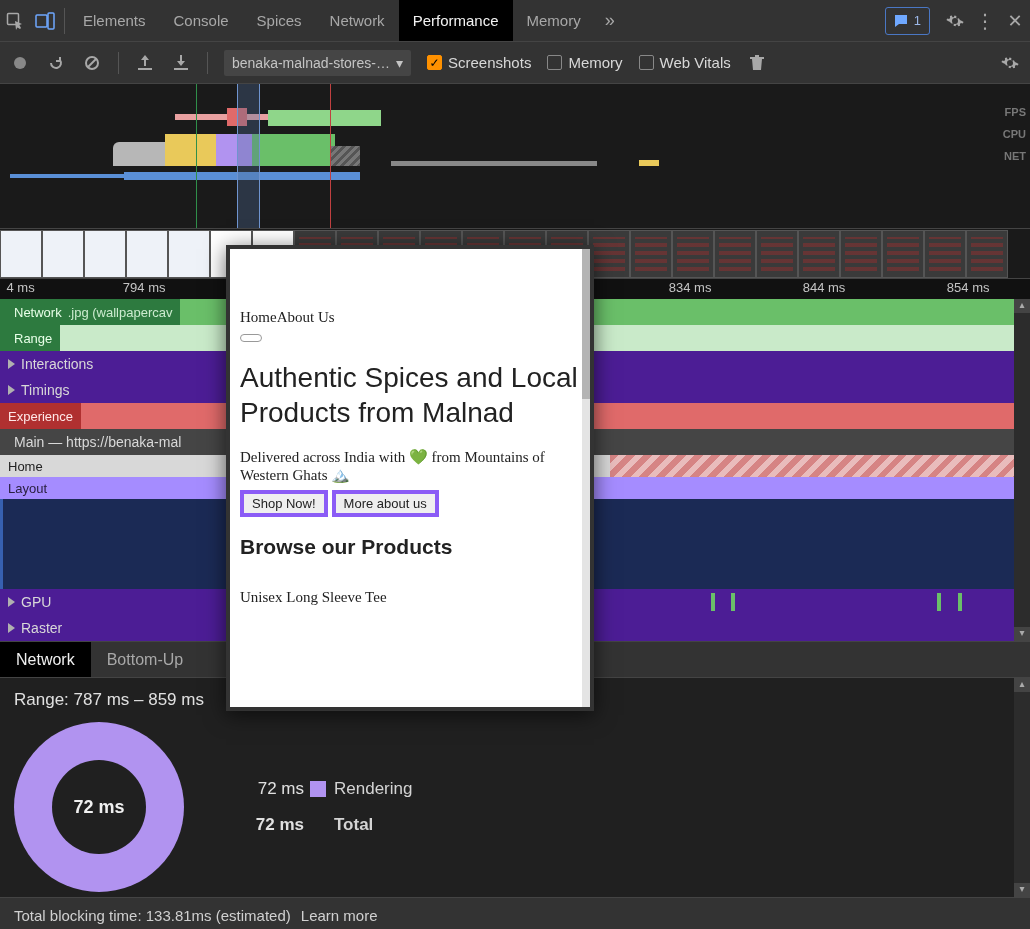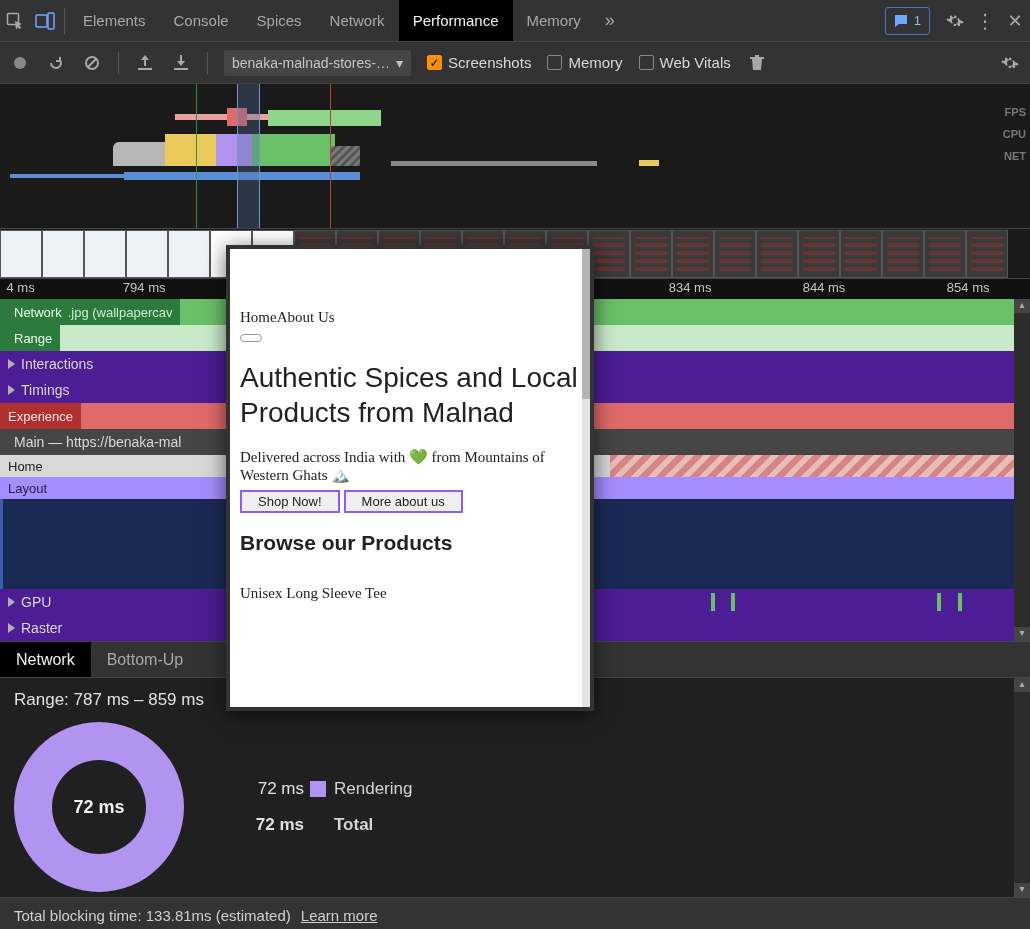--- a/index.html
+++ b/index.html
@@ -65,42 +65,42 @@
 .gpu-bar{position:absolute;top:4px;width:4px;height:18px;background:#6abf69;}
 
 
 .popup{position:absolute;left:226px;top:245px;width:368px;height:466px;background:#fafafa;border:4px solid #333;box-shadow:0 4px 20px rgba(0,0,0,.6);color:#222;overflow:hidden;z-index:50;}
 .popup .inner{padding:60px 10px 10px 10px;font-family:Georgia,"Times New Roman",serif;color:#222;background:#fff;height:100%;position:relative;}
 .popup .nav{font-size:15px;margin-bottom:8px;}
 .popup .toggle{width:22px;height:8px;border:1px solid #999;border-radius:4px;margin-bottom:18px;}
 .popup h1{font-size:28px;font-weight:400;margin:0 0 18px 0;line-height:1.25;font-family:Arial,Helvetica,sans-serif}
 .popup p{font-size:15px;margin:0 0 6px 0;}
 .popup .btns{display:flex;gap:4px;margin-bottom:18px;}
-.popup .btns button{font-size:13px;padding:2px 16px;background:#efefef;border:2px solid #8b5cf6;color:#222;cursor:pointer;font-family:Arial;}
+.popup .btns button{font-size:13px;padding:2px 8px;background:#efefef;border:4px solid #8b5cf6;color:#222;cursor:pointer;font-family:Arial;}
 .popup h2{font-size:21px;font-weight:800;margin:0 0 30px 0;font-family:Arial,Helvetica,sans-serif}
 .popup .sbar{position:absolute;right:0;top:0;bottom:0;width:8px;background:#e4e4e4;}
 .popup .sbar .thumb{position:absolute;top:0;width:100%;height:150px;background:#b4b4b4;}
 
 
 .btabs{display:flex;height:36px;background:#333;border-top:1px solid #444;}
 .btab{padding:0 16px;display:flex;align-items:center;font-size:16px;color:#a8a8a8;cursor:pointer;}
 .btab.active{background:#000;color:#f0f0f0}
 .details{position:relative;height:220px;background:#202020;border-top:1px solid #444;}
 .range{padding:12px 14px;font-size:17px;color:#e0e0e0;}
 .donut-area{display:flex;align-items:center;gap:60px;padding-left:14px;}
 .donut{width:170px;height:170px;border-radius:50%;background:#b193f0;display:flex;align-items:center;justify-content:center;}
 .donut .hole{width:94px;height:94px;border-radius:50%;background:#202020;display:flex;align-items:center;justify-content:center;font-size:18px;color:#f0f0f0;font-weight:600;}
 .legend{display:grid;grid-template-columns:60px 20px 120px;row-gap:16px;align-items:center;font-size:17px;}
 .legend .num{text-align:right;color:#e0e0e0;}
 .legend .sw{width:16px;height:16px;background:#b193f0;margin-left:6px;}
 .legend .lab{color:#d4d4d4;padding-left:10px;}
 .legend .bold{font-weight:700;}
 .details .scroll{position:absolute;right:0;top:0;bottom:0;width:16px;background:#2c2c2c;}
 .footer{height:36px;background:#333;border-top:1px solid #444;display:flex;align-items:center;padding:0 14px;font-size:15px;color:#d0d0d0;gap:10px;}
-.footer a{color:#d0d0d0;text-decoration:underline;cursor:pointer;}
+.footer a{color:#d0d0d0;cursor:pointer;}
 
 .vscroll{position:absolute;right:0;width:16px;background:#2c2c2c;}
 </style>
 </head>
 <body>
 
 <div class="tabbar">
   <div class="icon-btn">
     <svg width="18" height="18" viewBox="0 0 18 18" fill="none" stroke="currentColor" stroke-width="1.5">
         <rect x="1.5" y="1.5" width="11" height="11" rx="1"></rect>

